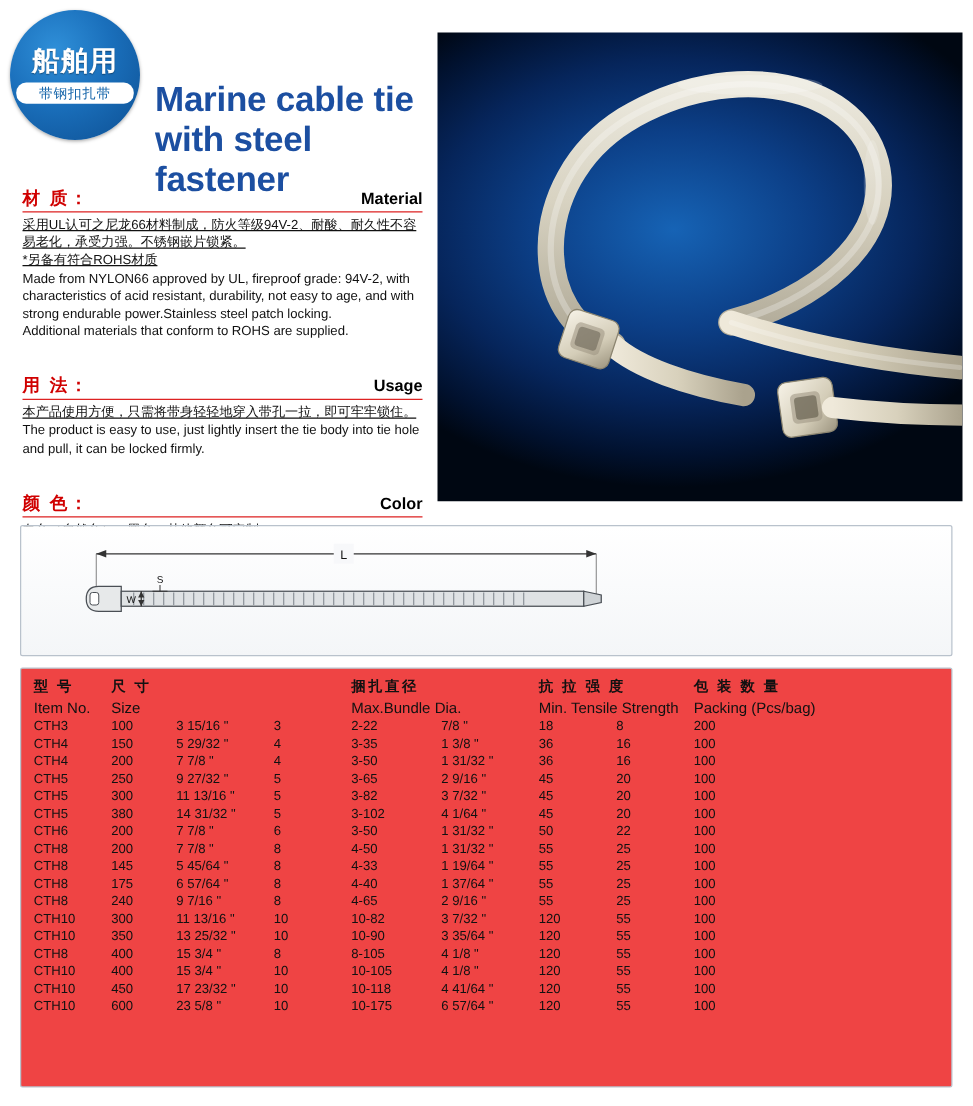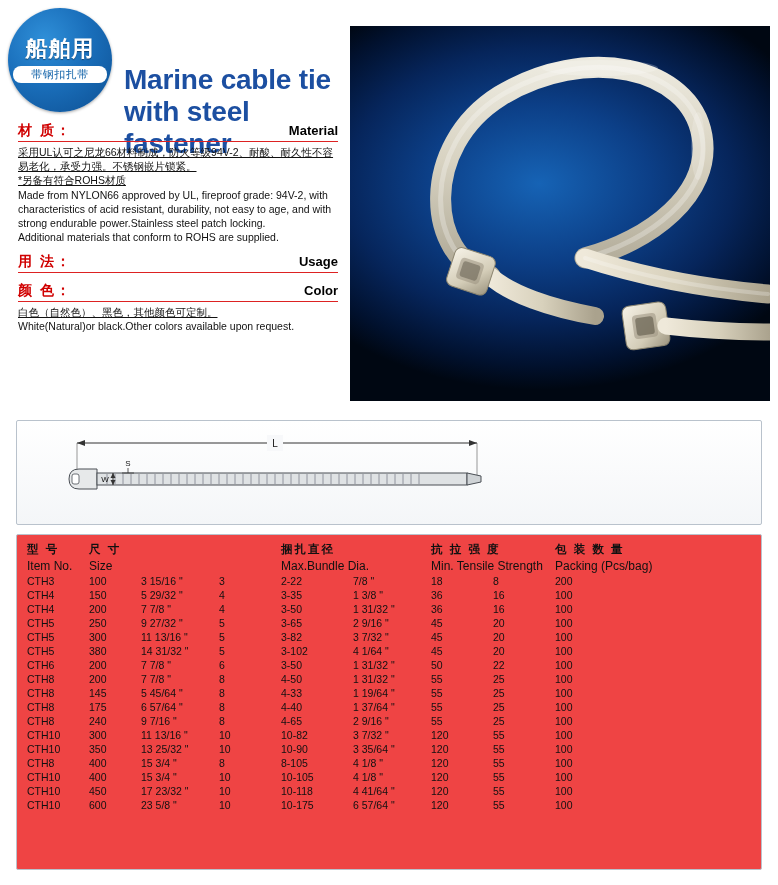--- a/index.html
+++ b/index.html
@@ -102,21 +102,21 @@
     font-weight: bold;
     font-size: 13px;
     font-style: normal;
   }
   .spec-body {
     font-size: 10.5px;
     line-height: 1.35;
     color: #111;
   }
   .spec-body .cn-text { letter-spacing: 0px; text-decoration: underline; }
-  .spec-block { margin-bottom: 9px; }
+  .spec-block { margin-bottom: 9px; margin-top: 28px; }
 
   
   .diagram-panel {
     position: absolute;
     left: 16px; top: 420px;
     width: 746px; height: 105px;
     border: 1px solid #b9c2cc;
     background: linear-gradient(180deg,#ffffff 0%,#f4f6f8 100%);
     border-radius: 2px;
   }
@@ -241,20 +241,24 @@
 *另备有符合ROHS材质</div>
           <div style="white-space:pre-line">Made from NYLON66 approved by UL, fireproof grade: 94V-2, with characteristics of acid resistant, durability, not easy to age, and with strong endurable power.Stainless steel patch locking.
 Additional materials that conform to ROHS are supplied.</div>
         </div>
       </div>
 
       <div class="spec-block">
         <div class="spec-head">
           <span class="cn">用 法：</span>
           <span class="en">Usage</span>
+        </div>
+        <div class="spec-body">
+          <div class="cn-text" style="white-space:pre-line">本产品使用方便，只需将带身轻轻地穿入带孔一拉，即可牢牢锁住。</div>
+          <div style="white-space:pre-line">The product is easy to use, just lightly insert the tie body into tie hole and pull, it can be locked firmly.</div>
         </div>
       </div>
 
 
       <div class="spec-block">
         <div class="spec-head">
           <span class="cn">颜 色：</span>
           <span class="en">Color</span>
         </div>
         <div class="spec-body">

